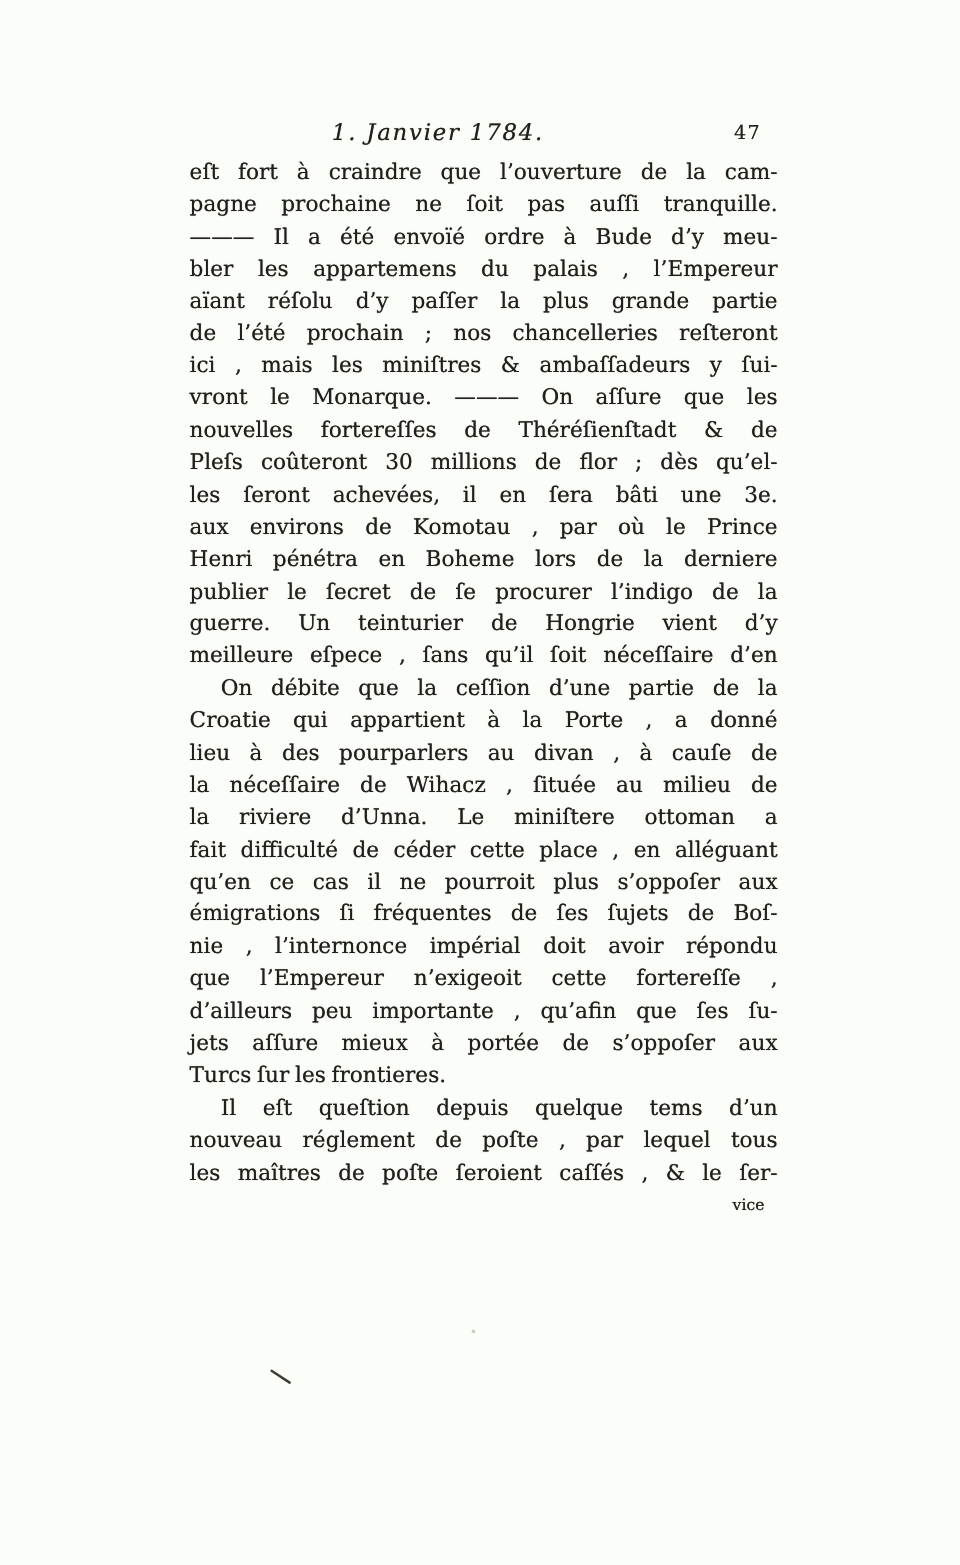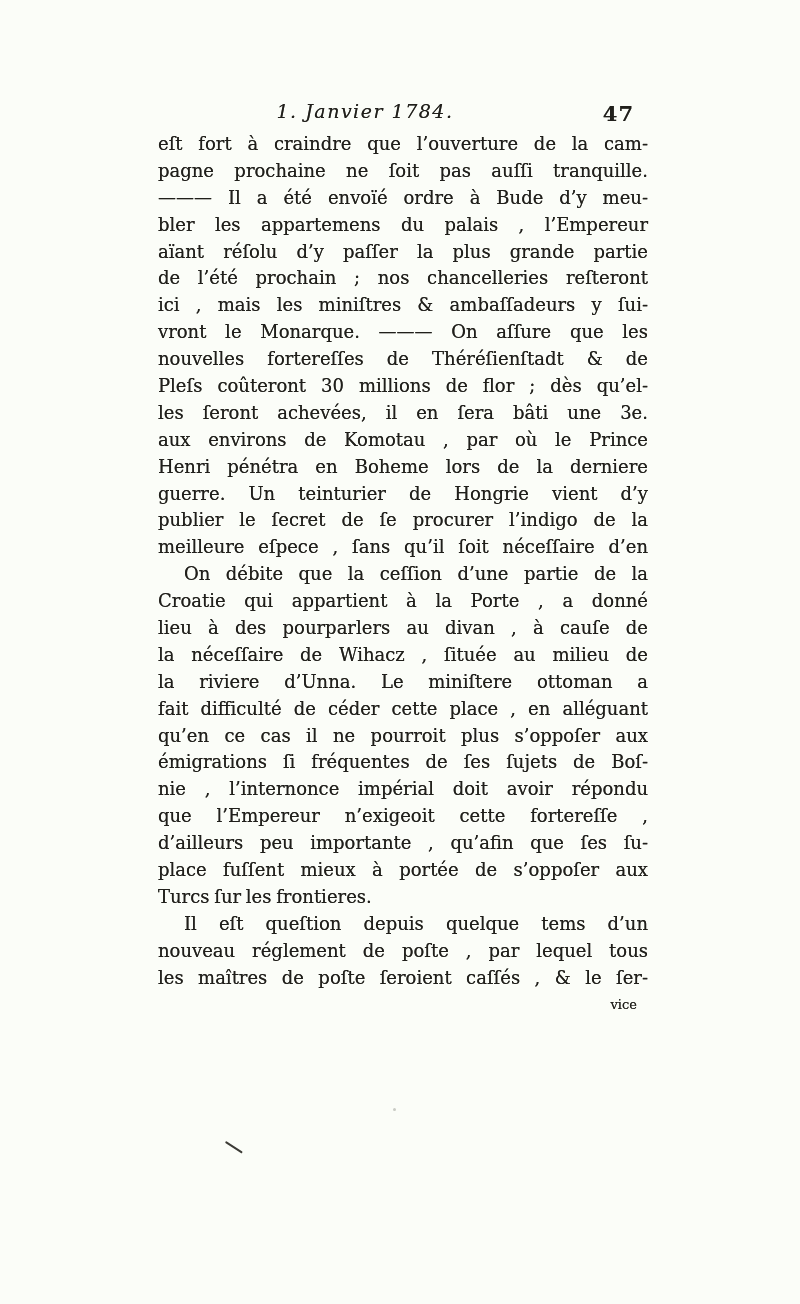--- a/index.html
+++ b/index.html
@@ -33,22 +33,22 @@
     transform: translateX(-38px);
     font-style: italic;
     font-size: 19px;
     letter-spacing: 1.5px;
     text-shadow: 0 0 0.6px rgba(32,31,27,0.75);
   }
   .page-number {
     position: absolute;
     right: 14px;
     top: 1px;
-    font-size: 21px;
-    font-weight: bold;
+    font-size: 16px;
+    font-weight: normal;
     letter-spacing: 1px;
     text-shadow: 0 0 0.5px rgba(32,31,27,0.6);
   }
   .text-body {
     position: absolute;
     left: 158px;
     top: 131px;
     width: 490px;
   }
   .line {
@@ -115,35 +115,35 @@
       <div class="line">bler les appartemens du palais , l’Empereur</div>
       <div class="line">aïant réſolu d’y paſſer la plus grande partie</div>
       <div class="line">de l’été prochain ; nos chancelleries reſteront</div>
       <div class="line">ici , mais les miniſtres &amp; ambaſſadeurs y ſui-</div>
       <div class="line">vront le Monarque. ——— On aſſure que les</div>
       <div class="line">nouvelles fortereſſes de Théréſienſtadt &amp; de</div>
       <div class="line">Pleſs coûteront 30 millions de flor ; dès qu’el-</div>
       <div class="line">les ſeront achevées, il en ſera bâti une 3e.</div>
       <div class="line">aux environs de Komotau , par où le Prince</div>
       <div class="line">Henri pénétra en Boheme lors de la derniere</div>
+      <div class="line">publier le ſecret de ſe procurer l’indigo de la</div>
       <div class="line">guerre. Un teinturier de Hongrie vient d’y</div>
-      <div class="line">publier le ſecret de ſe procurer l’indigo de la</div>
       <div class="line">meilleure eſpece , ſans qu’il ſoit néceſſaire d’en</div>
       <div class="line indent">On débite que la ceſſion d’une partie de la</div>
       <div class="line">Croatie qui appartient à la Porte , a donné</div>
       <div class="line">lieu à des pourparlers au divan , à cauſe de</div>
       <div class="line">la néceſſaire de Wihacz , ſituée au milieu de</div>
       <div class="line">la riviere d’Unna. Le miniſtere ottoman a</div>
       <div class="line">fait difficulté de céder cette place , en alléguant</div>
       <div class="line">qu’en ce cas il ne pourroit plus s’oppoſer aux</div>
       <div class="line">émigrations ſi fréquentes de ſes ſujets de Boſ-</div>
       <div class="line">nie , l’internonce impérial doit avoir répondu</div>
       <div class="line">que l’Empereur n’exigeoit cette fortereſſe ,</div>
       <div class="line">d’ailleurs peu importante , qu’afin que ſes ſu-</div>
-      <div class="line">place fuſſent mieux à portée de s’oppoſer aux</div>
+      <div class="line">jets aſſure mieux à portée de s’oppoſer aux</div>
       <div class="line left">Turcs ſur les frontieres.</div>
       <div class="line indent">Il eſt queſtion depuis quelque tems d’un</div>
       <div class="line">nouveau réglement de poſte , par lequel tous</div>
       <div class="line">les maîtres de poſte ſeroient caſſés , &amp; le ſer-</div>
       <div class="catchword-line">vice</div>
     </div>
 
   <div class="ink-mark"></div>
   <div class="paper-speck"></div>
 

